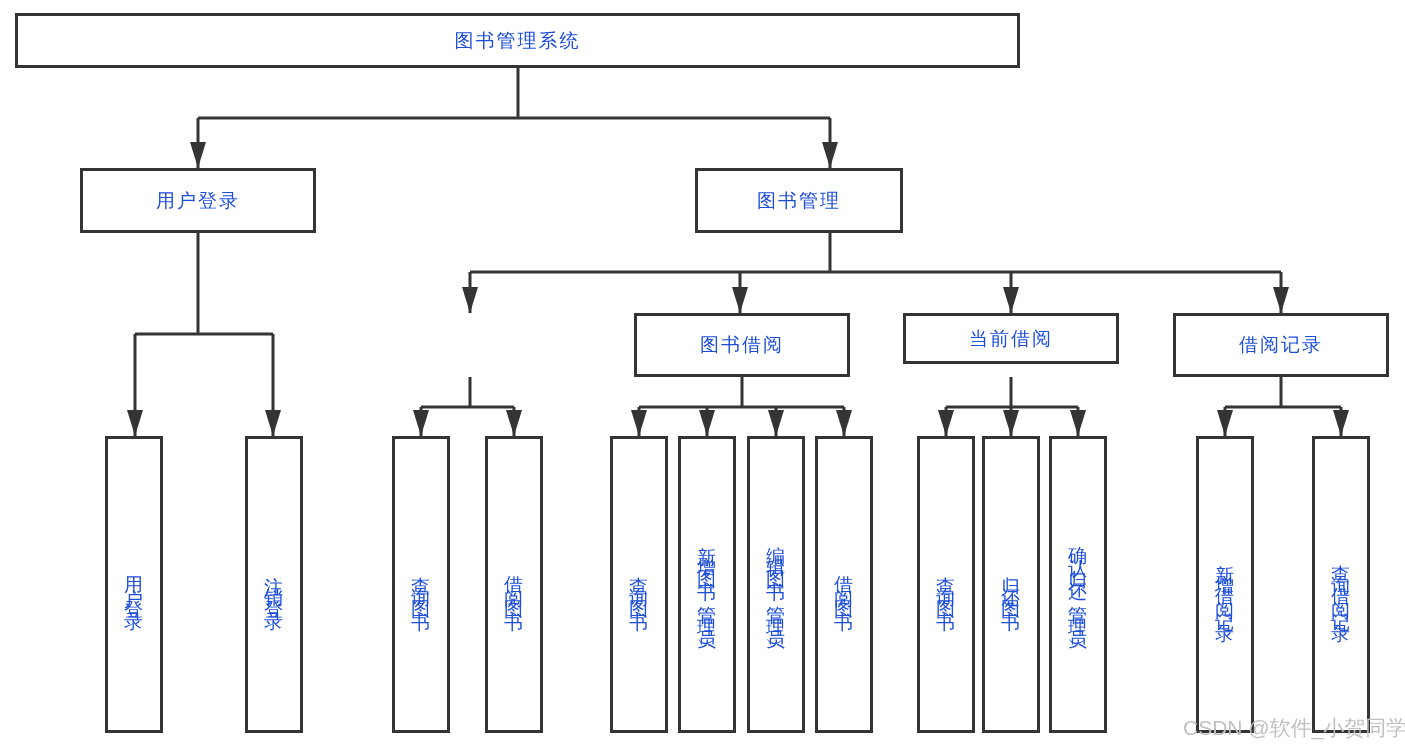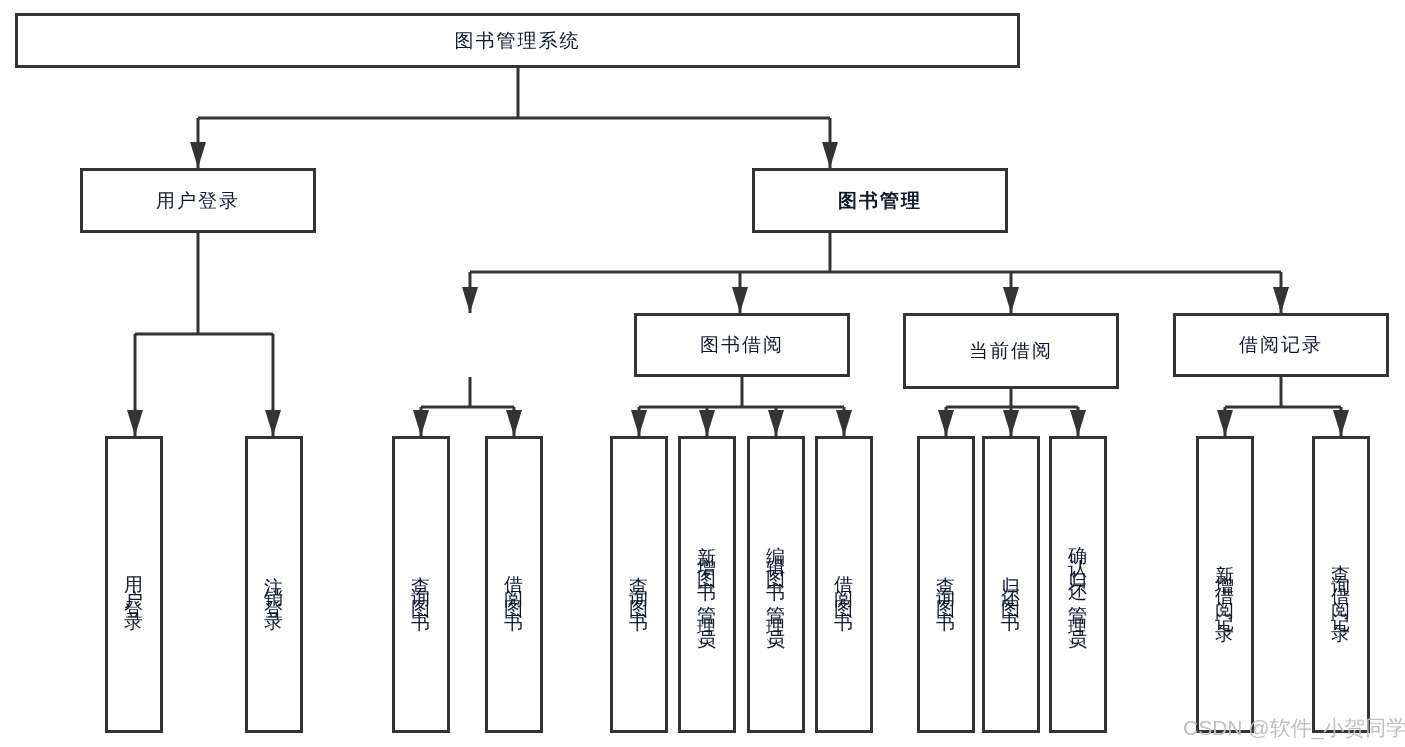--- a/index.html
+++ b/index.html
@@ -6,21 +6,21 @@
   .canvas{
     position:relative;width:1405px;height:747px;background:#ffffff;
     font-family:"Liberation Sans","DejaVu Sans",sans-serif;overflow:hidden;
   }
   .wires{position:absolute;left:0;top:0;z-index:1;}
   .wire{stroke:#343434;stroke-width:3;fill:none;}
   .arrow{fill:#343434;stroke:none;}
   .box{
     position:absolute;background:#ffffff;border:3px solid #343434;
     box-sizing:border-box;display:flex;align-items:center;justify-content:center;
-    color:#0f172a;z-index:2;
+    color:#1d4ed8;z-index:2;
   }
   .box.h .lbl{font-size:19px;letter-spacing:2px;white-space:nowrap;}
   .box.v .lbl{
     writing-mode:vertical-rl;text-orientation:mixed;
     font-size:19px;letter-spacing:12px;line-height:1;
   }
   .watermark{
     position:absolute;left:1183px;top:714px;z-index:5;
     font-size:21px;color:#bfbfc4;white-space:nowrap;
   }
@@ -59,28 +59,28 @@
     <polygon class="arrow" points="1333,410 1349,410 1341,436"></polygon>
   </svg>
 
   <div class="box h" style="left:15px;top:13px;width:1005px;height:55px;">
     <span class="lbl">图书管理系统</span>
   </div>
 
   <div class="box h" style="left:80px;top:168px;width:236px;height:65px;">
     <span class="lbl">用户登录</span>
   </div>
-  <div class="box h" style="left:752px;top:168px;width:256px;height:65px;font-weight:bold;">
+  <div class="box h" style="left:695px;top:168px;width:208px;height:65px;">
     <span class="lbl">图书管理</span>
   </div>
 
   <div class="box h" style="left:634px;top:313px;width:216px;height:64px;text-align:right;">
     <span class="lbl">图书借阅</span>
   </div>
-  <div class="box h" style="left:903px;top:313px;width:216px;height:76px;">
+  <div class="box h" style="left:903px;top:313px;width:216px;height:51px;">
     <span class="lbl">当前借阅</span>
   </div>
   <div class="box h" style="left:1173px;top:313px;width:216px;height:64px;font-family:Liberation Serif, serif;">
     <span class="lbl">借阅记录</span>
   </div>
 
   <div class="box v" style="left:105px;top:436px;width:58px;height:297px;">
     <span class="lbl">用户登录</span>
   </div>
   <div class="box v" style="left:245px;top:436px;width:58px;height:297px;">

